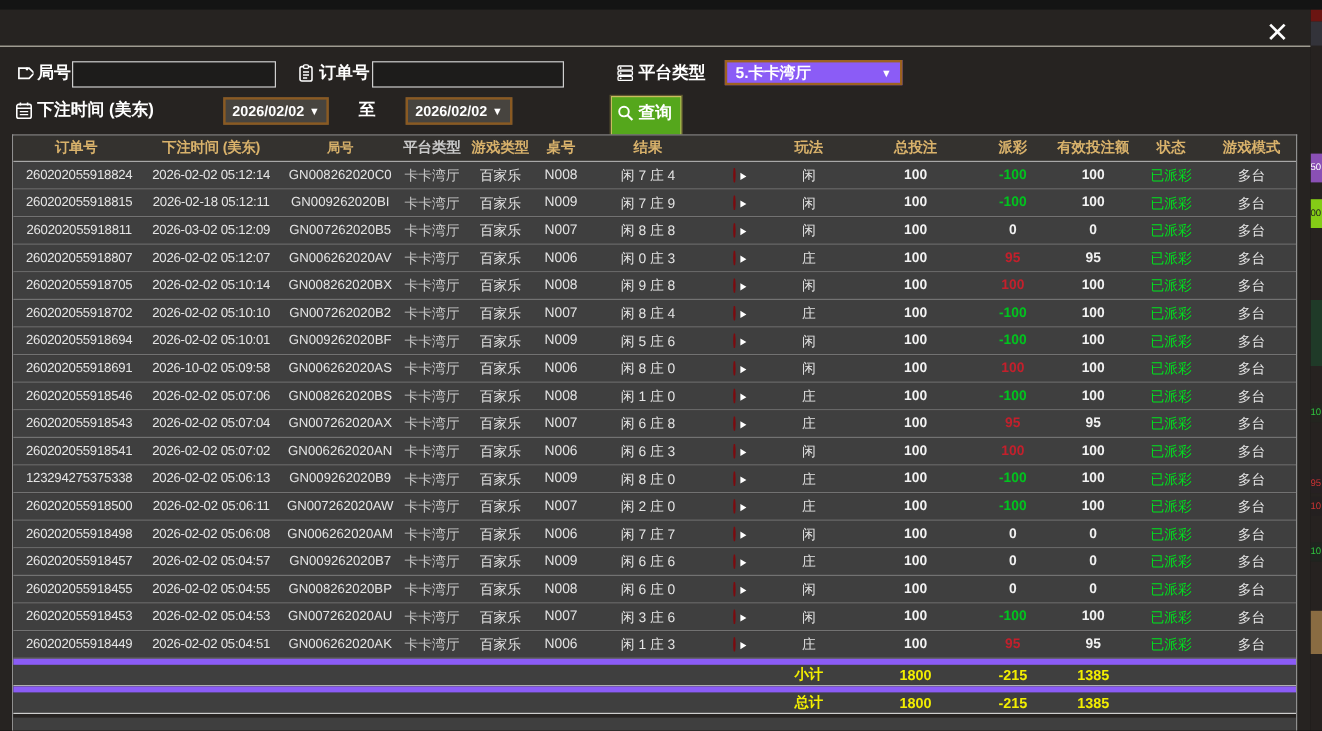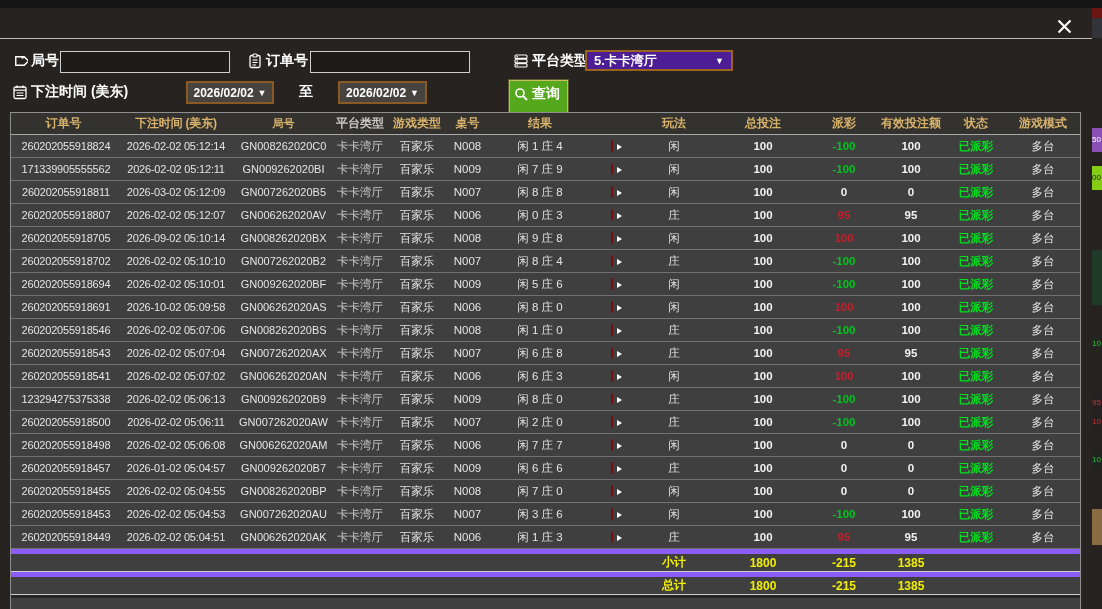--- a/index.html
+++ b/index.html
@@ -28,23 +28,23 @@
   .hline { position:absolute; left:0; top:30px; width:1092px; height:1px;
            background:#d6d2c6; opacity:.85; }
   .close-btn { position:absolute; left:1052px; top:6px; width:24px; height:24px;
                cursor:pointer; display:flex; align-items:center; justify-content:center; }
 
   
   .flabel { position:absolute; color:#ffffff; font-weight:bold; font-size:14px; white-space:nowrap; }
   .ficon  { position:absolute; width:16px; height:16px; }
   .tinput { position:absolute; height:22px; background:#1d1c1b; border:1px solid #cfcfcf;
             color:#fff; font-size:12px; padding:0 5px; }
-  .dropdown { position:absolute; height:21px; background:#4c1d95; border:2px solid #9c6220;
+  .dropdown { position:absolute; height:21px; background:#8b5cf6; border:2px solid #9c6220;
               color:#fff; font-weight:bold; font-size:13px; display:flex; align-items:center;
-              padding:0 7px; cursor:pointer; }
+              padding:0 7px; cursor:pointer;margin-left:19px; }
   .dropdown .arrow { margin-left:auto; font-size:9px; color:#fff; }
   .datebtn { position:absolute; height:23px; background:#47443f; border:2px solid #8a5a22;
              color:#fff; font-weight:bold; font-size:12px; display:flex; align-items:center;
              justify-content:center; gap:4px; cursor:pointer; }
   .datebtn .arrow { font-size:9px; }
   .search-btn { position:absolute; left:509px; top:72px; height:44px; padding:0 7px 16px 4px;
                 background:#55a71c; border:1px solid #c9bd5e; outline:1px solid #5d5730;
                 color:#fff; font-weight:bold; font-size:14px; display:flex; align-items:center;
                 gap:3px; cursor:pointer; }
 
@@ -63,21 +63,21 @@
   .trow > div:nth-child(3) { font-size:11px; }
   .trow > div:nth-child(4) { color:#c9c9c9; }
   .thead { height:22px; background:#34322f; border-bottom:1px solid #a8a8a8;
            color:#d9b26b; font-weight:bold; font-size:12px; }
   .thead > div:nth-child(1) { text-align:center; padding-left:0; font-size:12px; }
   .thead > div:nth-child(2) { font-size:12px; }
   .num { font-weight:bold; color:#f2f2f2; }
   .payout.pos  { color:#c3202c; font-weight:bold; }
   .payout.neg  { color:#00c41e; font-weight:bold; }
   .payout.zero { color:#f2f2f2; font-weight:bold; }
-  .status { color:#00e01e; font-weight:bold; }
+  .status { color:#00e01e; font-weight:normal; }
   .play-btn { width:14px; height:14px; border-radius:50%; margin:0 auto; cursor:pointer;
               background:radial-gradient(circle at 35% 30%, #f05050, #c40f17 70%);
               border:1px solid #7d0a0e; position:relative; }
   .play-btn::after { content:""; position:absolute; left:5px; top:3.5px;
                      border-left:5px solid #fff; border-top:3.5px solid transparent;
                      border-bottom:3.5px solid transparent; }
   .total-row { border-bottom:1px solid #cdcdcd; border-top:5px solid #8b5cf6; }
   .total-row div { color:#f2ee00; font-weight:bold; font-size:12px; }
   .spacer { height:3px; background:#262321; flex:0 0 auto; }
   .footband { flex:1 1 auto; background:#3f3f3f; }
@@ -212,31 +212,31 @@
         <div>状态</div>
         <div>游戏模式</div>
       </div>
       <div id="rowsHost" style="display:contents;"><div class="trow">
             <div>260202055918824</div>
             <div>2026-02-02 05:12:14</div>
             <div>GN008262020C0</div>
             <div>卡卡湾厅</div>
             <div>百家乐</div>
             <div>N008</div>
-            <div>闲 1 庄 4</div>
-            <div><span class="play-btn"></span></div>
-            <div>闲</div>
-            <div class="num">100</div>
-            <div class="payout neg">-100</div>
-            <div class="num">100</div>
-            <div class="status">已派彩</div>
-            <div>多台</div>
-          </div><div class="trow">
-            <div>171339905555562</div>
-            <div>2026-02-02 05:12:11</div>
+            <div>闲 7 庄 4</div>
+            <div><span class="play-btn"></span></div>
+            <div>闲</div>
+            <div class="num">100</div>
+            <div class="payout neg">-100</div>
+            <div class="num">100</div>
+            <div class="status">已派彩</div>
+            <div>多台</div>
+          </div><div class="trow">
+            <div>260202055918815</div>
+            <div>2026-02-18 05:12:11</div>
             <div>GN009262020BI</div>
             <div>卡卡湾厅</div>
             <div>百家乐</div>
             <div>N009</div>
             <div>闲 7 庄 9</div>
             <div><span class="play-btn"></span></div>
             <div>闲</div>
             <div class="num">100</div>
             <div class="payout neg">-100</div>
             <div class="num">100</div>
@@ -267,21 +267,21 @@
             <div>闲 0 庄 3</div>
             <div><span class="play-btn"></span></div>
             <div>庄</div>
             <div class="num">100</div>
             <div class="payout pos">95</div>
             <div class="num">95</div>
             <div class="status">已派彩</div>
             <div>多台</div>
           </div><div class="trow">
             <div>260202055918705</div>
-            <div>2026-09-02 05:10:14</div>
+            <div>2026-02-02 05:10:14</div>
             <div>GN008262020BX</div>
             <div>卡卡湾厅</div>
             <div>百家乐</div>
             <div>N008</div>
             <div>闲 9 庄 8</div>
             <div><span class="play-btn"></span></div>
             <div>闲</div>
             <div class="num">100</div>
             <div class="payout pos">100</div>
             <div class="num">100</div>
@@ -417,41 +417,41 @@
             <div>闲 7 庄 7</div>
             <div><span class="play-btn"></span></div>
             <div>闲</div>
             <div class="num">100</div>
             <div class="payout zero">0</div>
             <div class="num">0</div>
             <div class="status">已派彩</div>
             <div>多台</div>
           </div><div class="trow">
             <div>260202055918457</div>
-            <div>2026-01-02 05:04:57</div>
+            <div>2026-02-02 05:04:57</div>
             <div>GN009262020B7</div>
             <div>卡卡湾厅</div>
             <div>百家乐</div>
             <div>N009</div>
             <div>闲 6 庄 6</div>
             <div><span class="play-btn"></span></div>
             <div>庄</div>
             <div class="num">100</div>
             <div class="payout zero">0</div>
             <div class="num">0</div>
             <div class="status">已派彩</div>
             <div>多台</div>
           </div><div class="trow">
             <div>260202055918455</div>
             <div>2026-02-02 05:04:55</div>
             <div>GN008262020BP</div>
             <div>卡卡湾厅</div>
             <div>百家乐</div>
             <div>N008</div>
-            <div>闲 7 庄 0</div>
+            <div>闲 6 庄 0</div>
             <div><span class="play-btn"></span></div>
             <div>闲</div>
             <div class="num">100</div>
             <div class="payout zero">0</div>
             <div class="num">0</div>
             <div class="status">已派彩</div>
             <div>多台</div>
           </div><div class="trow">
             <div>260202055918453</div>
             <div>2026-02-02 05:04:53</div>

